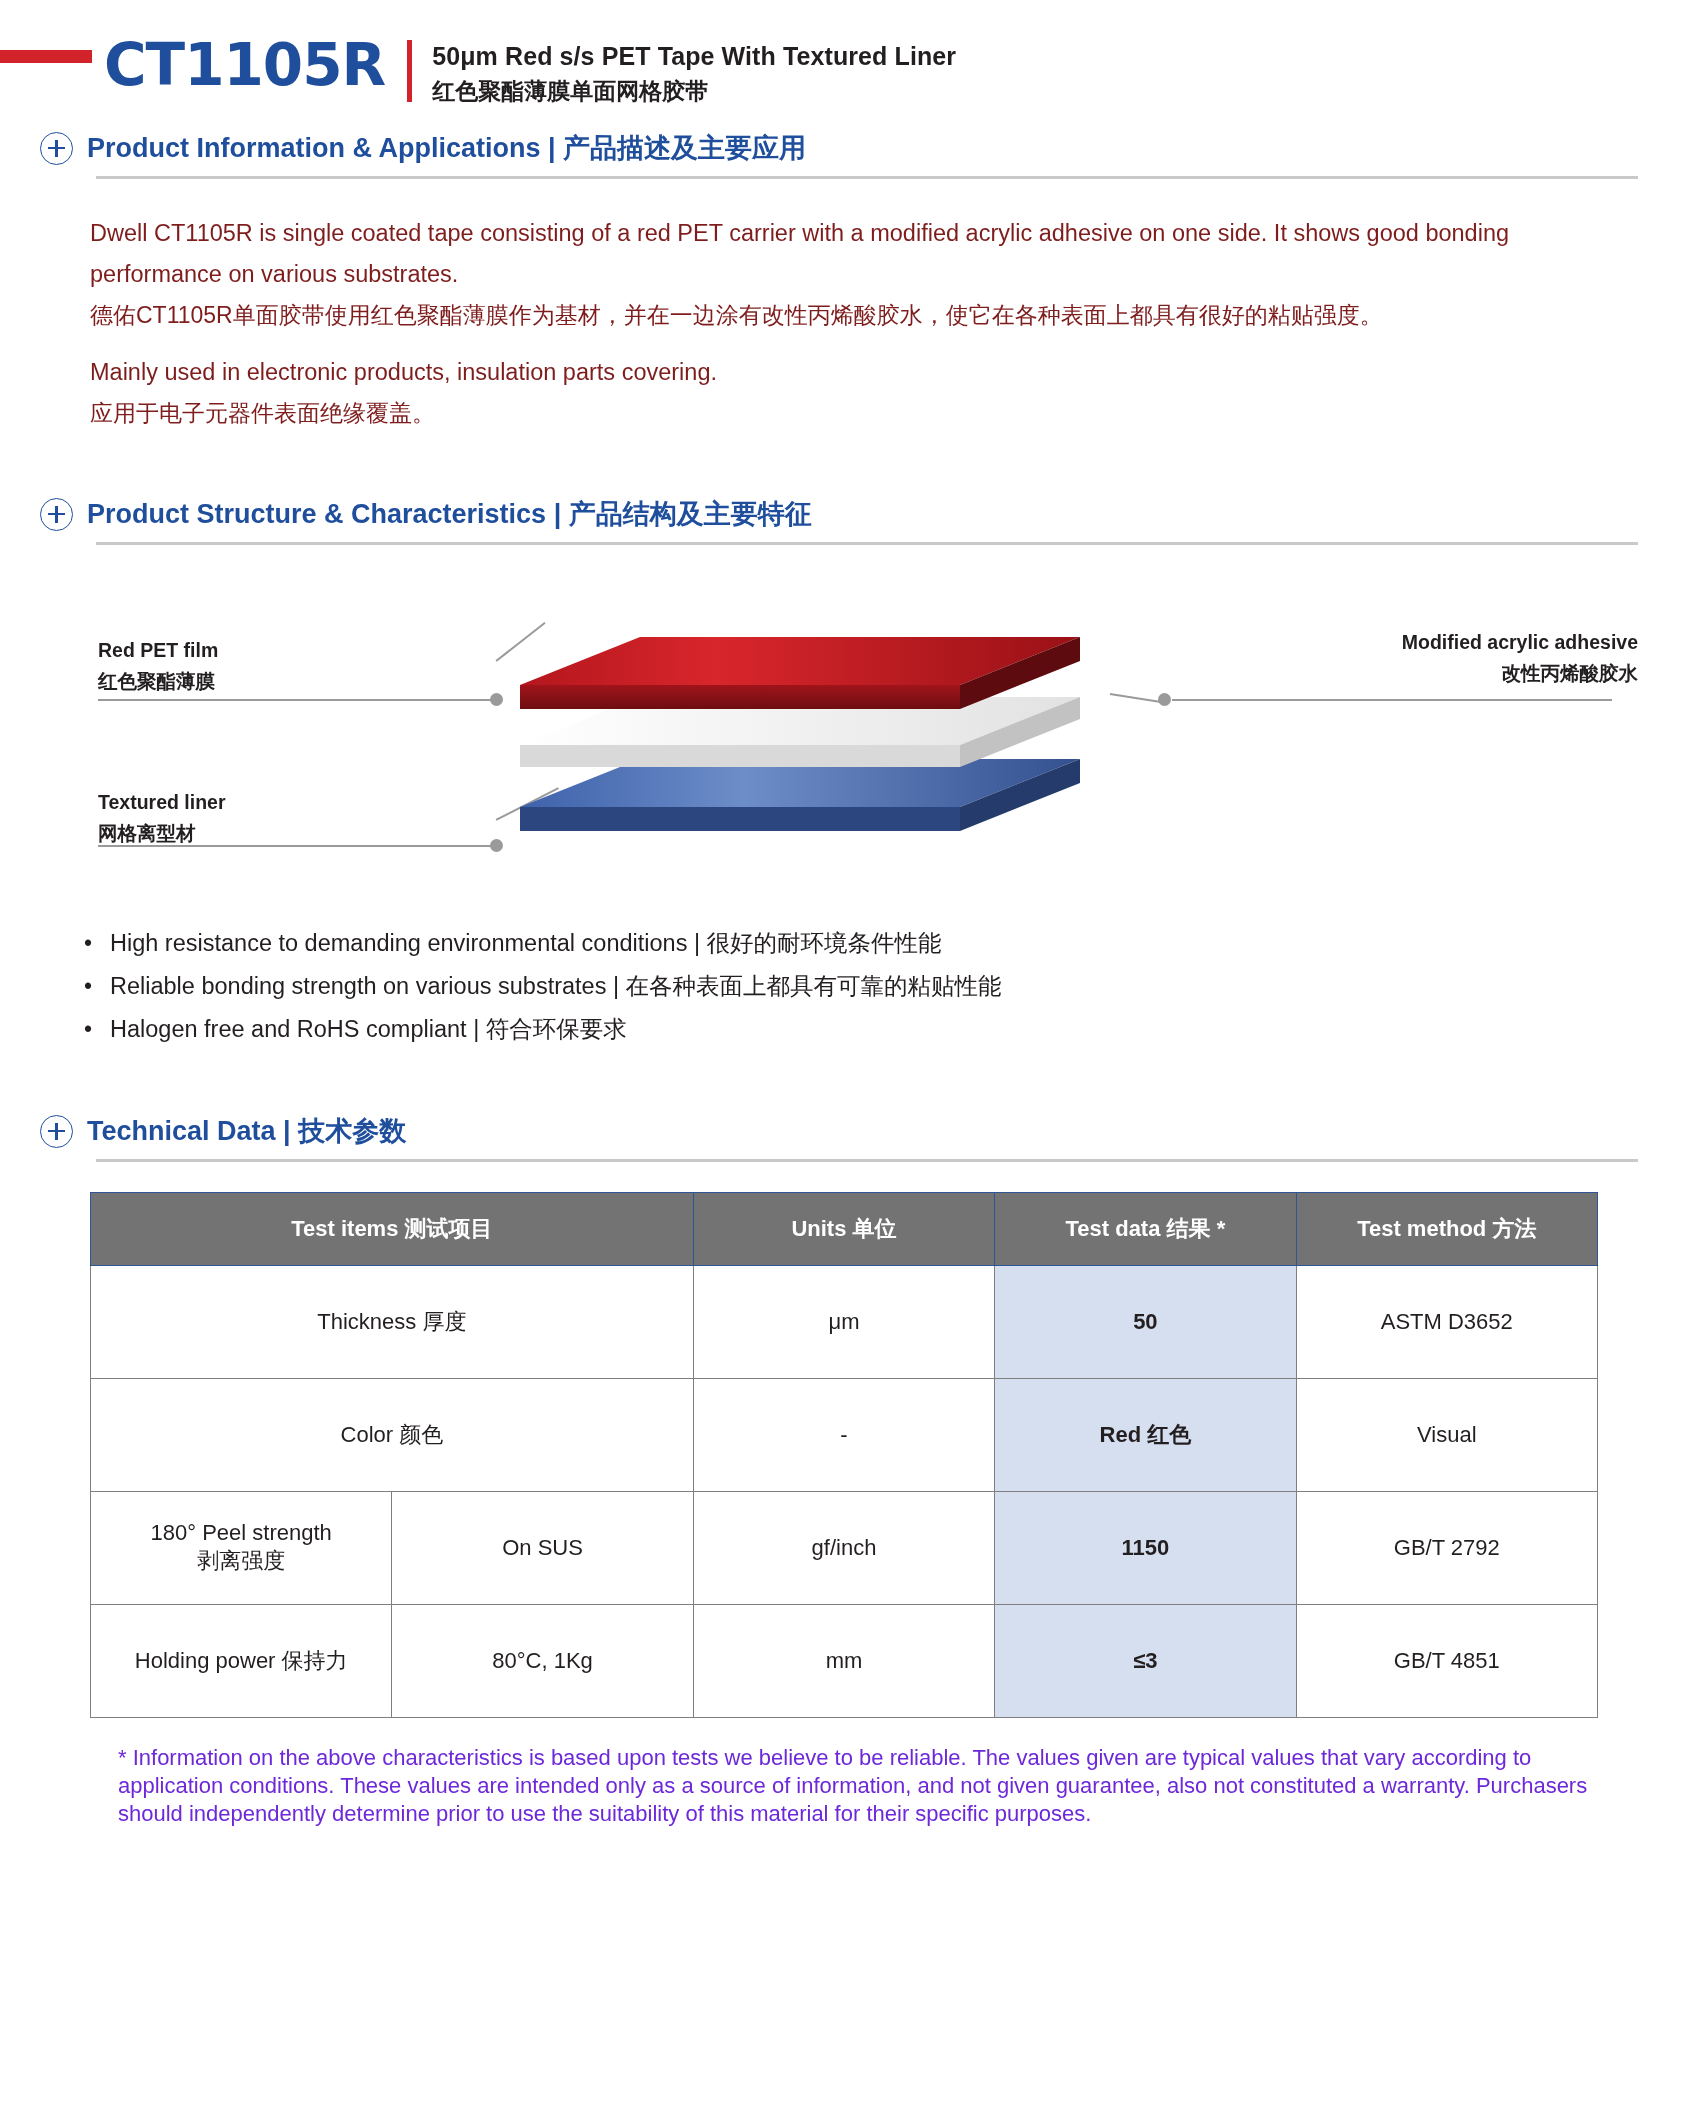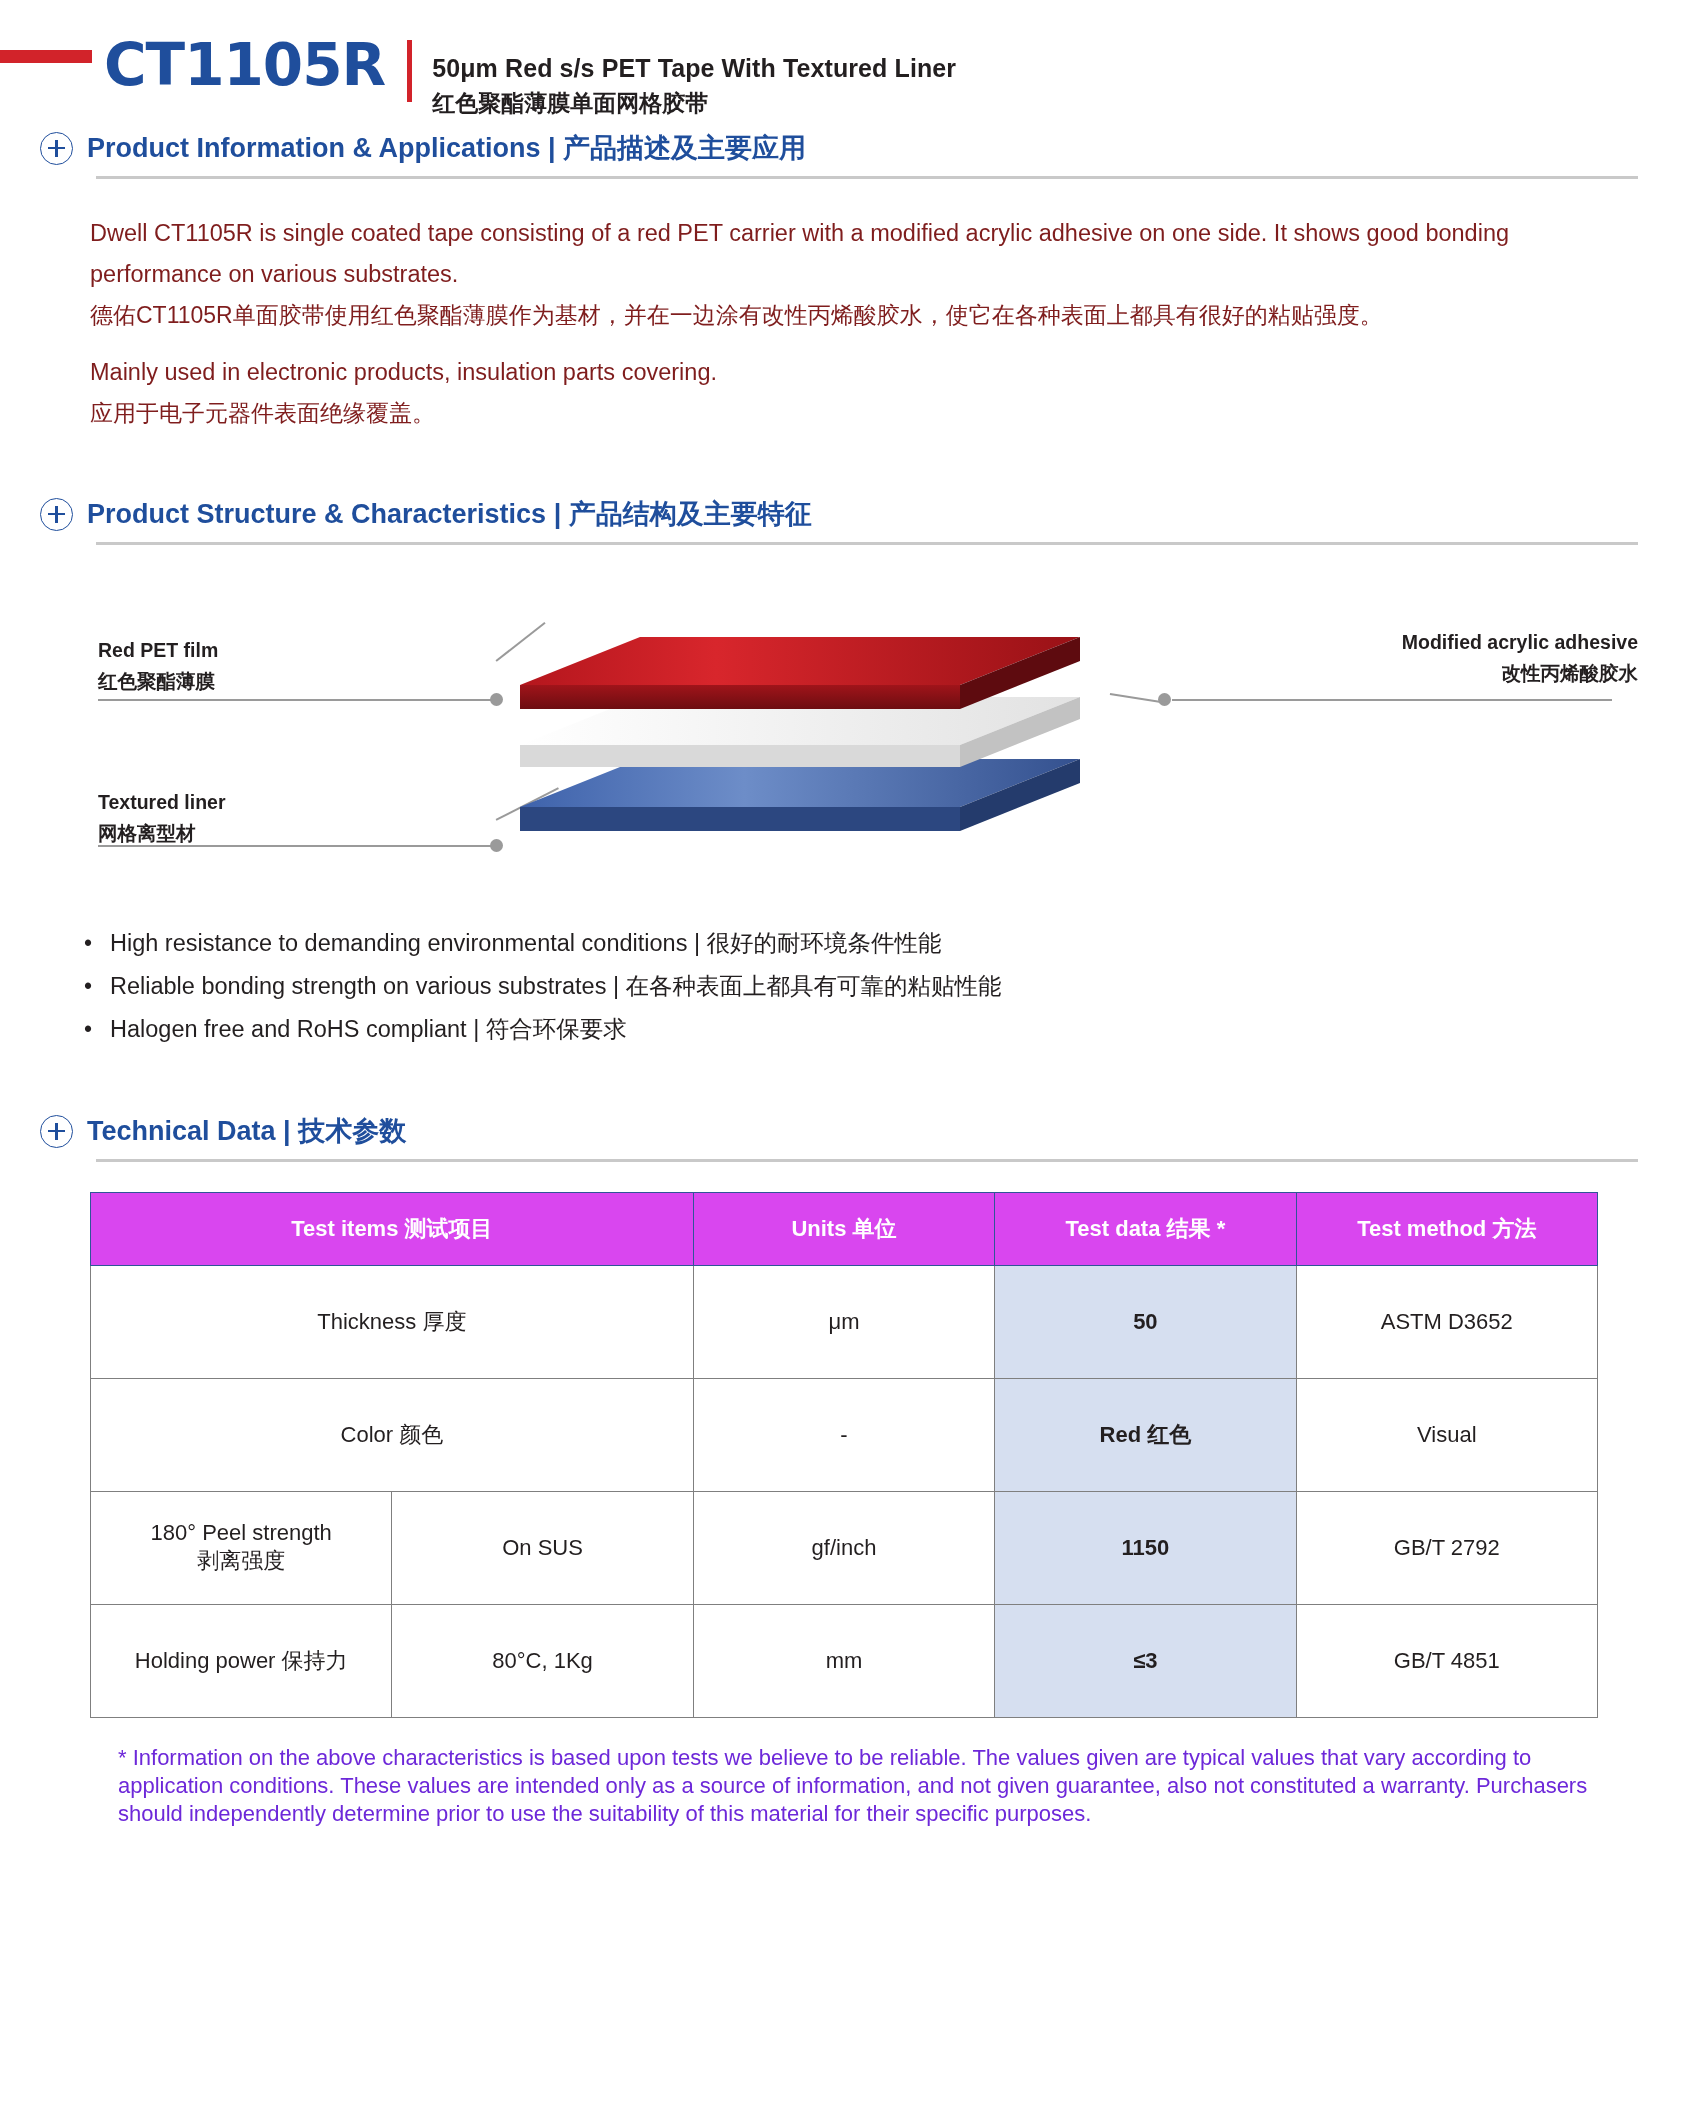--- a/index.html
+++ b/index.html
@@ -48,21 +48,21 @@
     font-family: "DejaVu Sans", sans-serif;
   }
   .code-divider {
     width: 5px;
     background: #d2232a;
     height: 62px;
     margin: 22px 20px 0 22px;
     flex: 0 0 auto;
   }
   .header-titles {
-    margin-top: 34px;
+    margin-top: 22px;
   }
   .header-title-en {
     font-size: 25px;
     font-weight: bold;
     color: #231f20;
     line-height: 32px;
     letter-spacing: 0.1px;
   }
   .header-title-cn {
     font-size: 23px;
@@ -175,21 +175,21 @@
   
   .table-wrap {
     padding: 30px 60px 0 90px;
   }
   table.tech {
     border-collapse: collapse;
     width: 1508px;
     table-layout: fixed;
   }
   table.tech th {
-    background: #d946ef;
+    background: #737373;
     color: #ffffff;
     font-size: 22px;
     font-weight: bold;
     height: 70px;
     border: 1.5px solid #2f5597;
     text-align: center;
   }
   table.tech td {
     border: 1.5px solid #7f7f7f;
     font-size: 22px;

